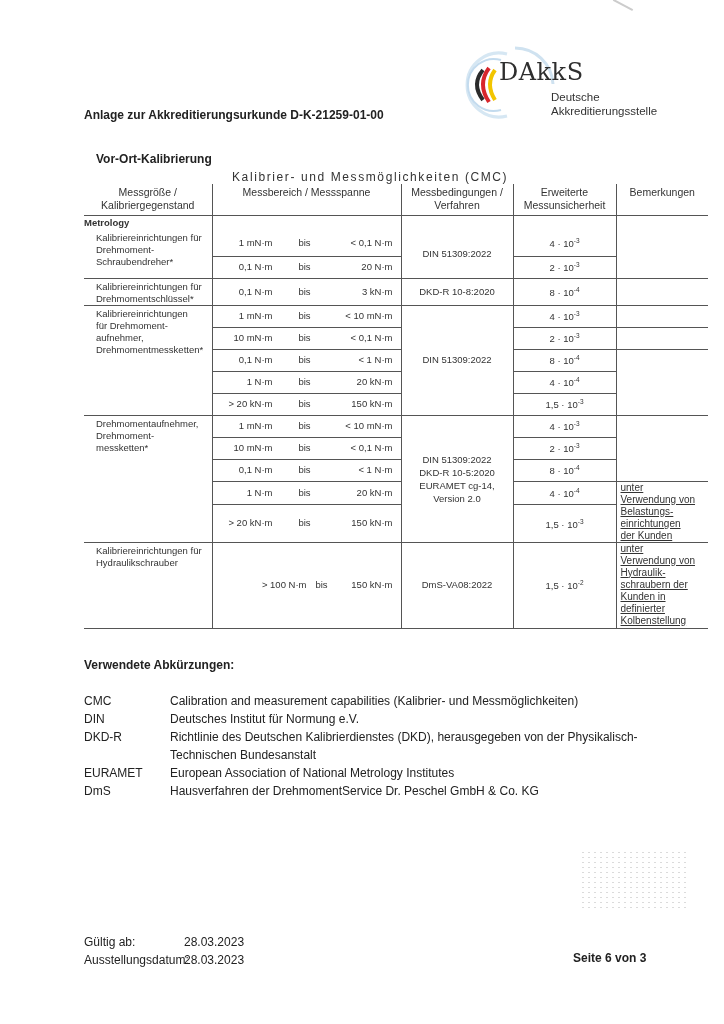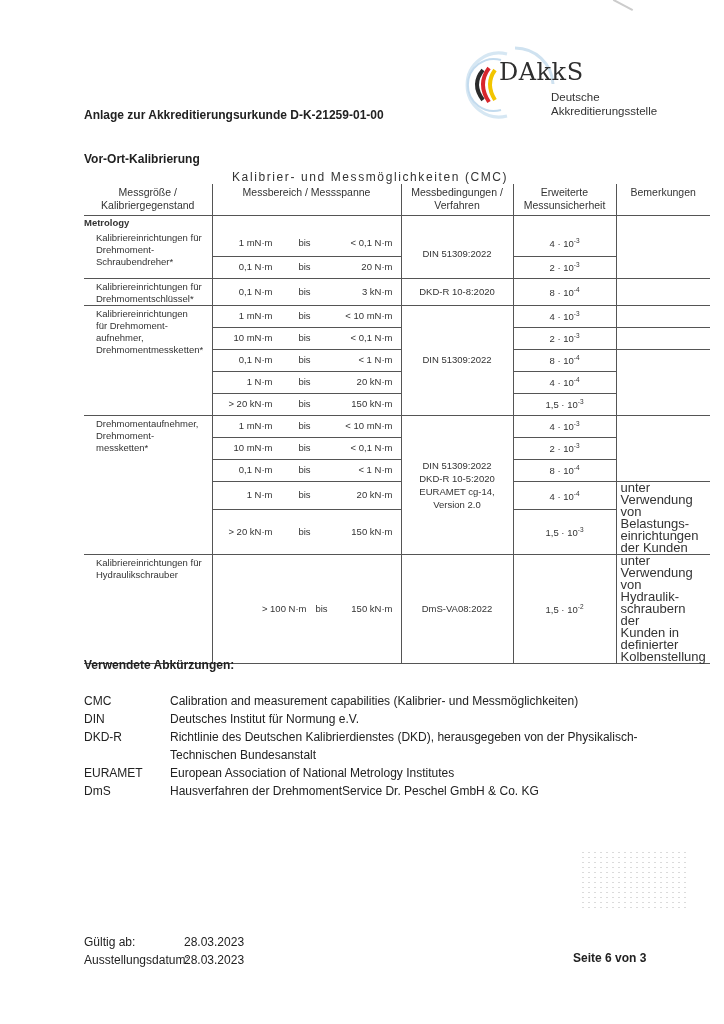--- a/index.html
+++ b/index.html
@@ -6,42 +6,42 @@
   body { width:724px; height:1024px; position:relative; overflow:hidden;
          font-family:"Liberation Sans", sans-serif; color:#222; }
   .abs { position:absolute; }
   .scan-mark { position:absolute; left:612px; top:4px; width:22px; height:2px; background:#ccc; transform:rotate(28deg); }
   
   .logo { left:457px; top:44px; width:230px; height:80px; }
   .logo-arcs { position:absolute; left:0; top:0; }
   .logo-name { position:absolute; left:42px; top:14px; font-family:"DejaVu Serif", serif; font-size:24px; color:#2e2e2e; letter-spacing:0.5px; }
   .logo-sub { position:absolute; left:80px; top:46px; font-size:11.5px; line-height:14px; color:#333;margin-left:14px; }
   .header-title { left:84px; top:108px; font-size:12px; font-weight:bold; color:#222; }
-  .section-title { left:84px; top:152px; font-size:12px; font-weight:bold; color:#222; }
+  .section-title { left:96px; top:152px; font-size:12px; font-weight:bold; color:#222; }
   .table-caption { left:232px; top:170px; font-size:12px; letter-spacing:1.6px; color:#333; }
   
   .cmc { position:absolute; left:84px; top:184px; border-collapse:collapse; font-size:9.5px; color:#333; }
   .cmc th { font-weight:normal; font-size:10.5px; vertical-align:top; text-align:center; padding:2px 2px 3px 2px; line-height:13px; border-bottom:1px solid #555; }
   .cmc td { padding:0 4px; vertical-align:middle; line-height:12px; }
   .cmc .vb { border-left:1px solid #555; }
   .cmc .hb { border-top:1px solid #555; }
   .col1 { width:128px; }
   .col2 { width:150px; }
   .col3 { width:112px; }
   .col4 { width:103px; }
   .col5 { width:92px; }
   .cat-row td { height:14px; }
   .cat-label { font-weight:bold; font-size:9.5px; padding-left:0 !important; }
   .item-label { vertical-align:top !important; padding-left:12px !important; padding-top:2px !important; }
   .range { display:flex; justify-content:space-between; padding:0 4px; }
   .range .from { width:52px; text-align:right; }
   .range .bis { width:30px; text-align:center; }
   .range .to { width:56px; text-align:right; }
   .center { text-align:center; }
-  .remark { vertical-align:top !important; padding-left:4px !important; line-height:12px !important; font-size:13px; }
+  .remark { vertical-align:top !important; padding-left:4px !important; line-height:12px !important; font-size:10px;text-decoration:underline; }
   sup { font-size:6.5px; }
   
   .abbr-title { left:84px; top:658px; font-size:12px; font-weight:bold; color:#222; }
   .abbr-list { left:84px; top:692px; font-size:12px; color:#222; line-height:18px; }
   .abbr-row { display:flex; }
   .abbr-key { width:86px; }
   .abbr-val { width:500px; }
   .footer-valid { left:84px; top:933px; font-size:12px; line-height:18px; color:#222; }
   .footer-valid .lbl { display:inline-block; width:100px; }
   .page-num { left:573px; top:951px; font-size:12px; font-weight:bold; color:#222; }

